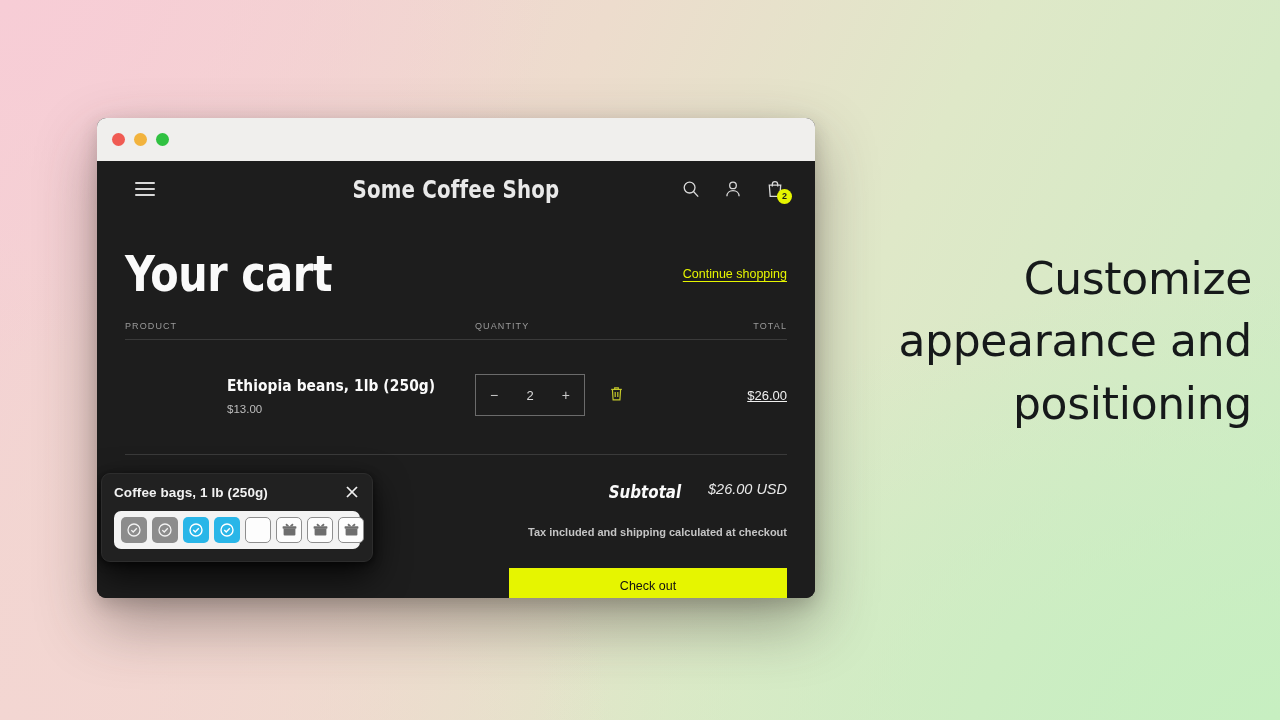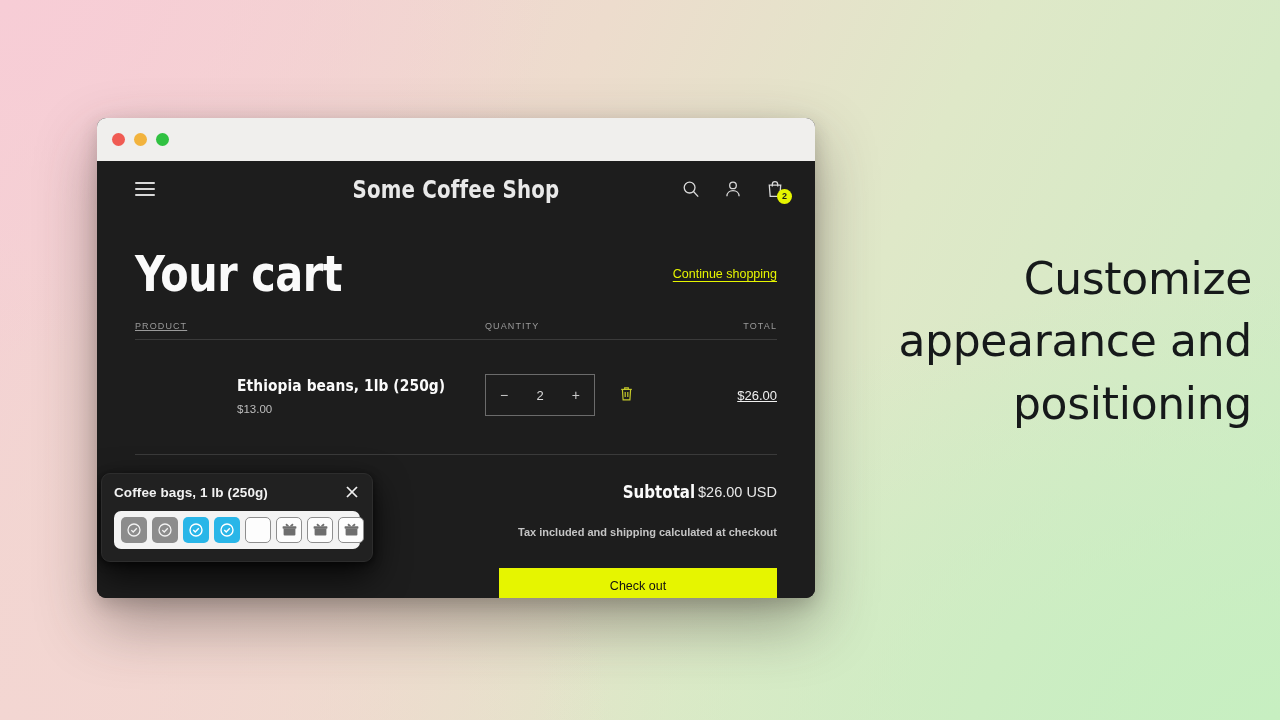--- a/index.html
+++ b/index.html
@@ -102,21 +102,21 @@
     border-radius: 50%;
     background: #e6f500;
     color: #1d1d1d;
     font-size: 9px;
     font-weight: 700;
     display: flex; align-items: center; justify-content: center;
     line-height: 1;
   }
 
   
-  #cart-body { padding: 0 38px; }
+  #cart-body { padding: 0 28px; }
 
   #cart-top {
     display: flex;
     align-items: flex-end;
     justify-content: space-between;
     padding-top: 32px;
   }
   #cart-title {
     font-family: "DejaVu Sans Condensed", "Liberation Sans Narrow", "Liberation Sans", sans-serif;
     font-weight: 700;
@@ -139,21 +139,21 @@
   #cart-columns {
     display: flex;
     align-items: center;
     margin-top: 22px;
     padding-bottom: 8px;
     border-bottom: 1px solid #3a3a3a;
     font-size: 9px;
     letter-spacing: 1.1px;
     color: #9a9a9a;
   }
-  .col-product  { flex: 0 0 350px; text-decoration: underline; }
+  .col-product  { flex: 0 0 350px; }
   .col-quantity { flex: 1; }
   .col-total    { text-align: right; }
 
   #cart-row {
     display: flex;
     align-items: center;
     padding: 34px 0 38px;
     border-bottom: 1px solid #3a3a3a;
   }
   #row-product { flex: 0 0 350px; padding-left: 102px; }
@@ -190,21 +190,21 @@
     text-decoration: underline;
   }
 
   
   #totals {
     display: flex;
     flex-direction: column;
     align-items: flex-end;
     padding-top: 26px;
   }
-  #subtotal-line { display: flex; align-items: center; gap: 0; }
+  #subtotal-line { display: flex; align-items: flex-start; gap: 24px; font-style: italic; }
   #subtotal-label {
     font-family: "DejaVu Sans Condensed", "Liberation Sans Narrow", "Liberation Sans", sans-serif;
     font-weight: 700;
     font-size: 18px;
     color: #fafafa;
     transform: scaleX(0.93);
   }
   #subtotal-value { font-size: 14.5px; color: #e8e8e8; }
   #tax-note {
     font-size: 11px;

